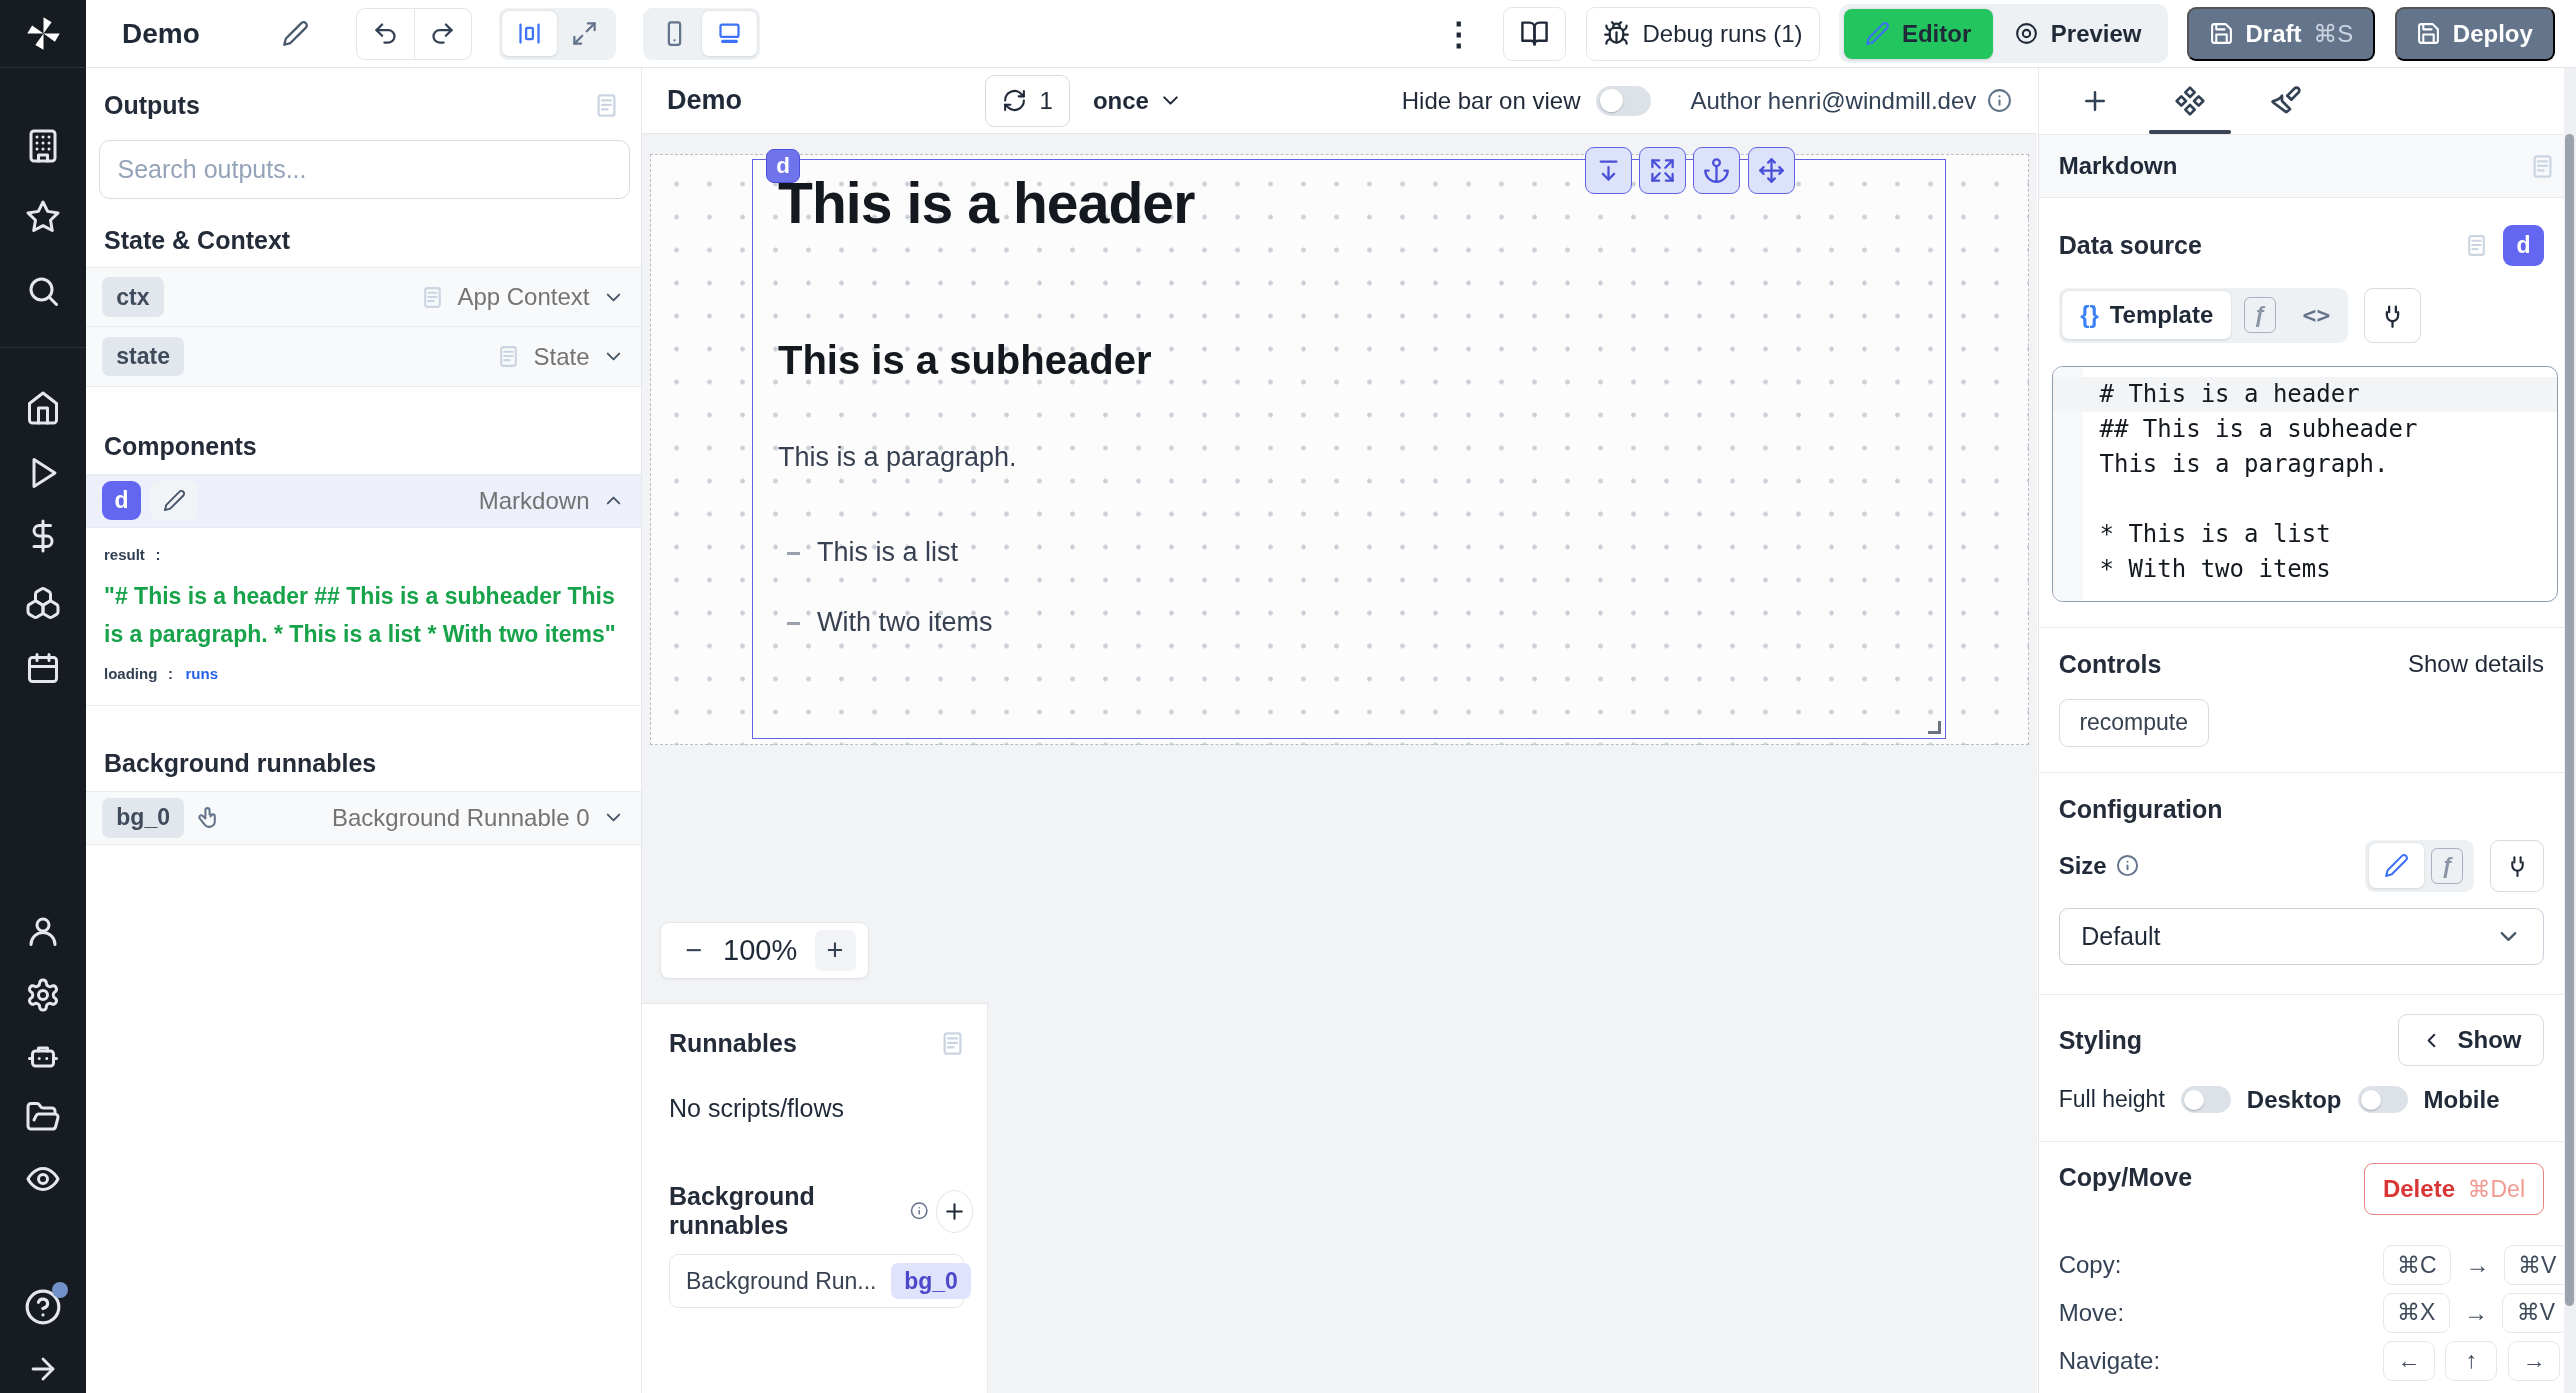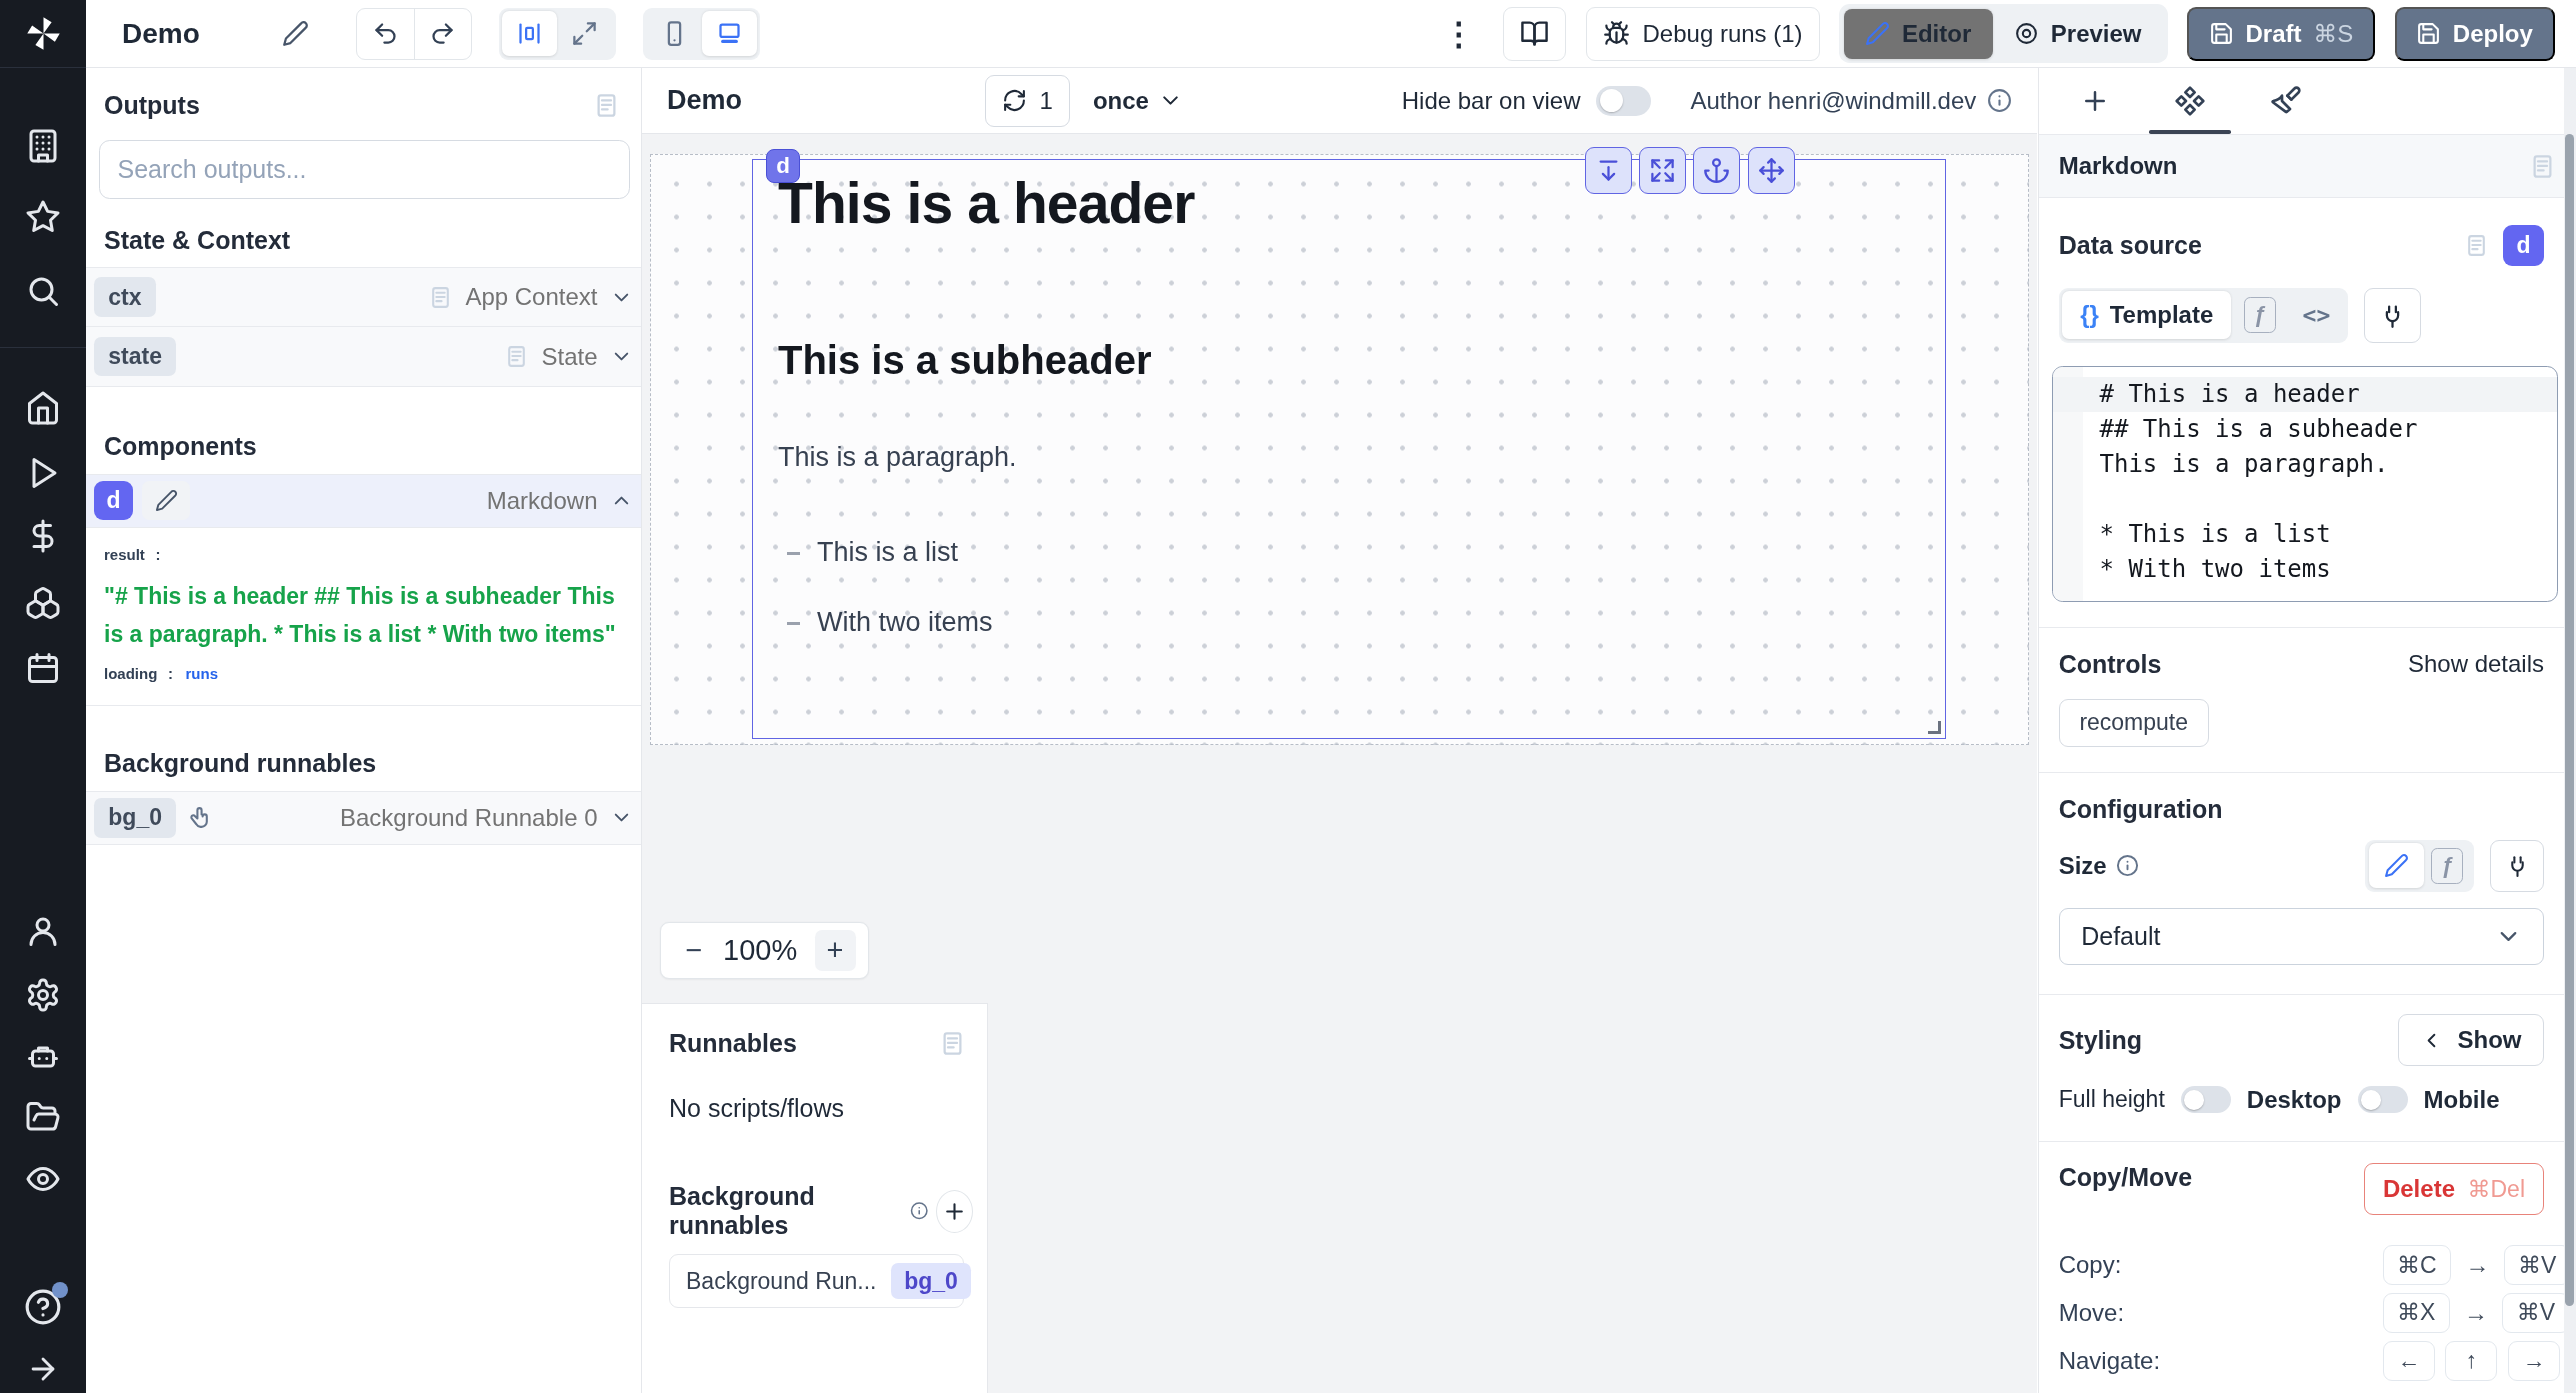--- a/index.html
+++ b/index.html
@@ -16,40 +16,40 @@
   .undo-redo .ur-btn{width:57px;display:flex;align-items:center;justify-content:center;color:#334155}
   .undo-redo .ur-btn+.ur-btn{border-left:0.9px solid #e2e6ea}
   .segc{margin-left:27px;background:#eef1f4;border-radius:9px;padding:3.6px;display:flex;height:52px;align-items:center}
   .seg-btn{width:55px;height:45px;border-radius:7.2px;display:flex;align-items:center;justify-content:center;color:#64748b}
   .seg-btn.on{background:#fff;color:#3b72f6;box-shadow:0 0.9px 2.7px rgba(0,0,0,.12)}
   .tb-spacer{flex:1}
   .kebab{font-size:32px;font-weight:700;color:#1f2937;padding:0 9px;line-height:1}
   .tb-btn{height:54px;border:0.9px solid #e2e6ea;border-radius:9px;background:#fff;display:flex;align-items:center;justify-content:center;padding:0 16px;margin-left:19.7px;color:#1f2937;gap:12.5px;font-size:24px}
   .ed-seg{margin-left:19.7px;background:#eef1f4;border-radius:10.7px;padding:4.5px;display:flex;align-items:center;height:59px}
   .ed-item{height:50px;border-radius:8px;display:flex;align-items:center;gap:11.6px;padding:0 21.5px;font-weight:600;font-size:24px;color:#1f2937}
-  .ed-item.on{background:#737373;box-shadow:0 0.9px 2.7px rgba(0,0,0,.12)}
+  .ed-item.on{background:#22c55e;box-shadow:0 0.9px 2.7px rgba(0,0,0,.12)}
   .btn-slate{margin-left:19.7px;height:54px;border-radius:9px;background:#64748b;color:#fff;display:flex;align-items:center;gap:11.6px;padding:0 19.7px;font-weight:600;font-size:24px}
   .btn-slate .short{color:#cbd5e1;font-weight:400}
 
   
   .rail{position:absolute;left:0;top:0;width:86px;height:1394px;background:#171b22;z-index:7}
   .logo-box{position:absolute;left:0;top:0;width:86px;height:68px;display:flex;align-items:center;justify-content:center;border-bottom:0.9px solid #2a303c}
   .rail-ic{position:absolute;left:50%;transform:translateX(-50%);color:#e4e7ec}
   .rail-div{position:absolute;left:0;width:86px;border-top:0.9px solid #2a303c}
   .help-dot{position:absolute;right:-6.3px;top:-6.3px;width:16px;height:16px;border-radius:50%;background:#7191c9}
 
   
   .lp{position:absolute;left:86px;top:68px;width:556px;bottom:0;background:#fff;border-right:0.9px solid #e5e7eb;z-index:2}
   .lp-h{display:flex;align-items:center;justify-content:space-between;padding:0 21.5px 0 18px}
   .h-title{font-size:25px;font-weight:700;color:#242c3a}
   .doc-ic{color:#cbd5e1}
   .lp-search{display:block;margin:19.7px 12.5px 0;width:531px;height:59px;border:0.9px solid #d6dbe2;border-radius:10.7px;padding:0 18px;font-size:25px;color:#1f2937;font-family:"Liberation Sans",sans-serif;outline:none}
   .lp-search::placeholder{color:#94a3b8}
   .lp-sec{margin:27px 0 12.5px;padding:0 18px}
-  .row{background:#f8f9fb;border-top:0.9px solid #e8eaee;border-bottom:0.9px solid #e8eaee;height:60px;display:flex;align-items:center;padding:0 8px}
+  .row{background:#f8f9fb;border-top:0.9px solid #e8eaee;border-bottom:0.9px solid #e8eaee;height:60px;display:flex;align-items:center;padding:0 16px}
   .row+.row{border-top:none}
   .badge-gray{background:#e2e7ee;color:#3f4a5a;font-weight:700;font-size:23px;padding:6.3px 14.3px;border-radius:7.2px}
   .row-right{margin-left:auto;display:flex;align-items:center;gap:12.5px}
   .row-label{font-size:24px;font-weight:400;color:#737373}
   .chev{color:#475569}
   .row.sel{background:#edf0fb;height:54px}
   .badge-indigo{background:#6366f1;color:#fff;width:39px;height:39px;border-radius:9px;display:flex;align-items:center;justify-content:center;font-weight:700;font-size:23px}
   .mini-btn{width:48px;height:39px;border-radius:7.2px;background:#f1f3f6;display:flex;align-items:center;justify-content:center;color:#475569;margin-left:9px}
   .result-block{padding:18px 18px 23px;border-bottom:0.9px solid #e8eaee}
   .kv{font-size:15px;font-weight:600;color:#334155}

